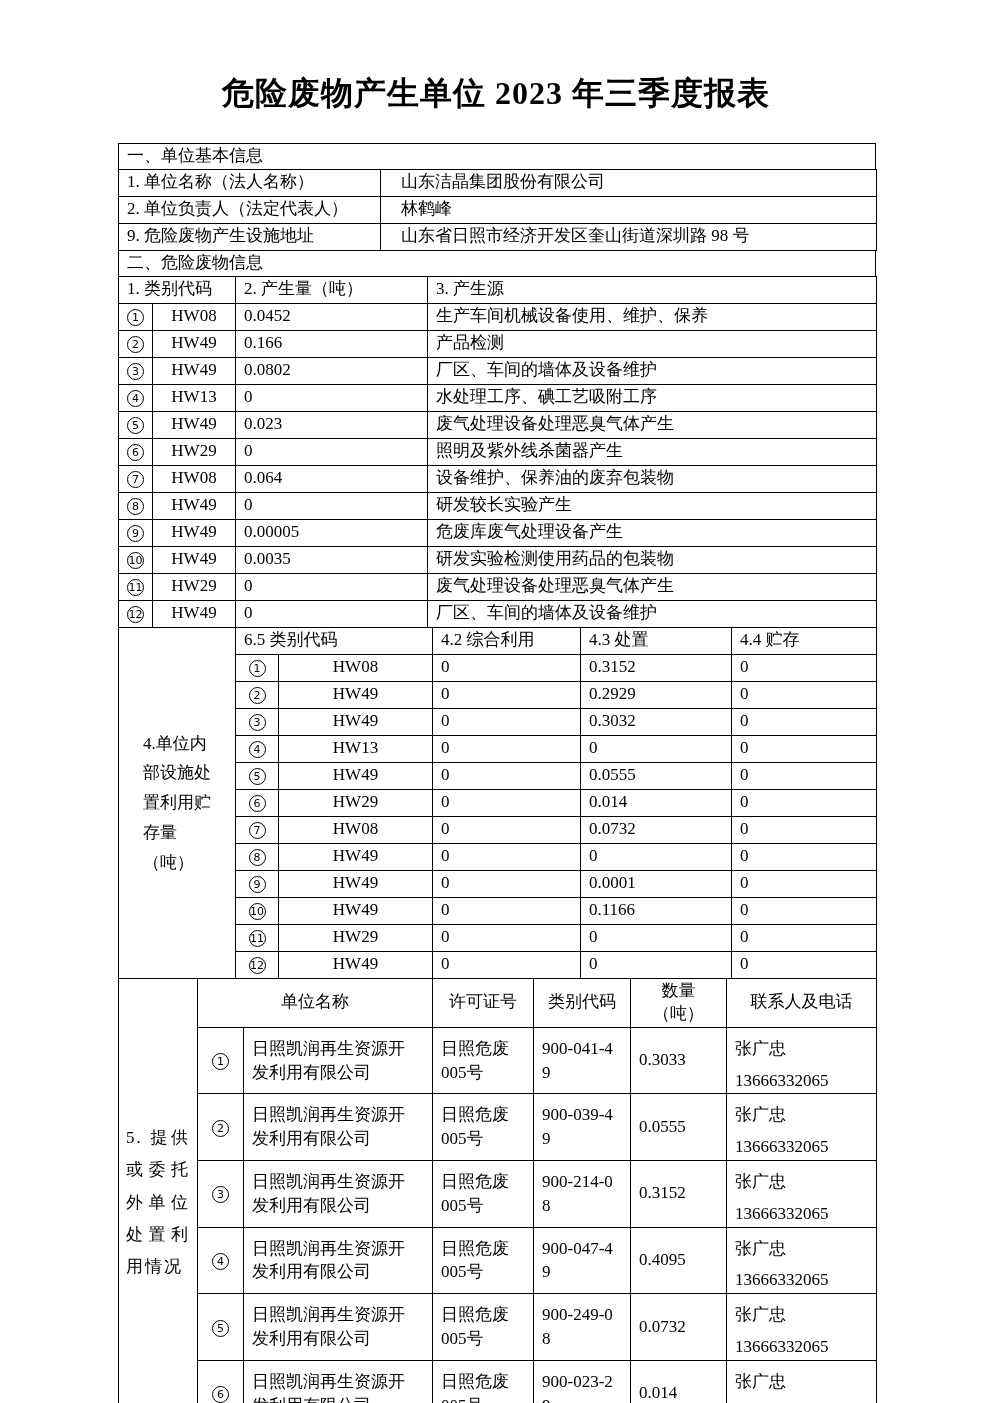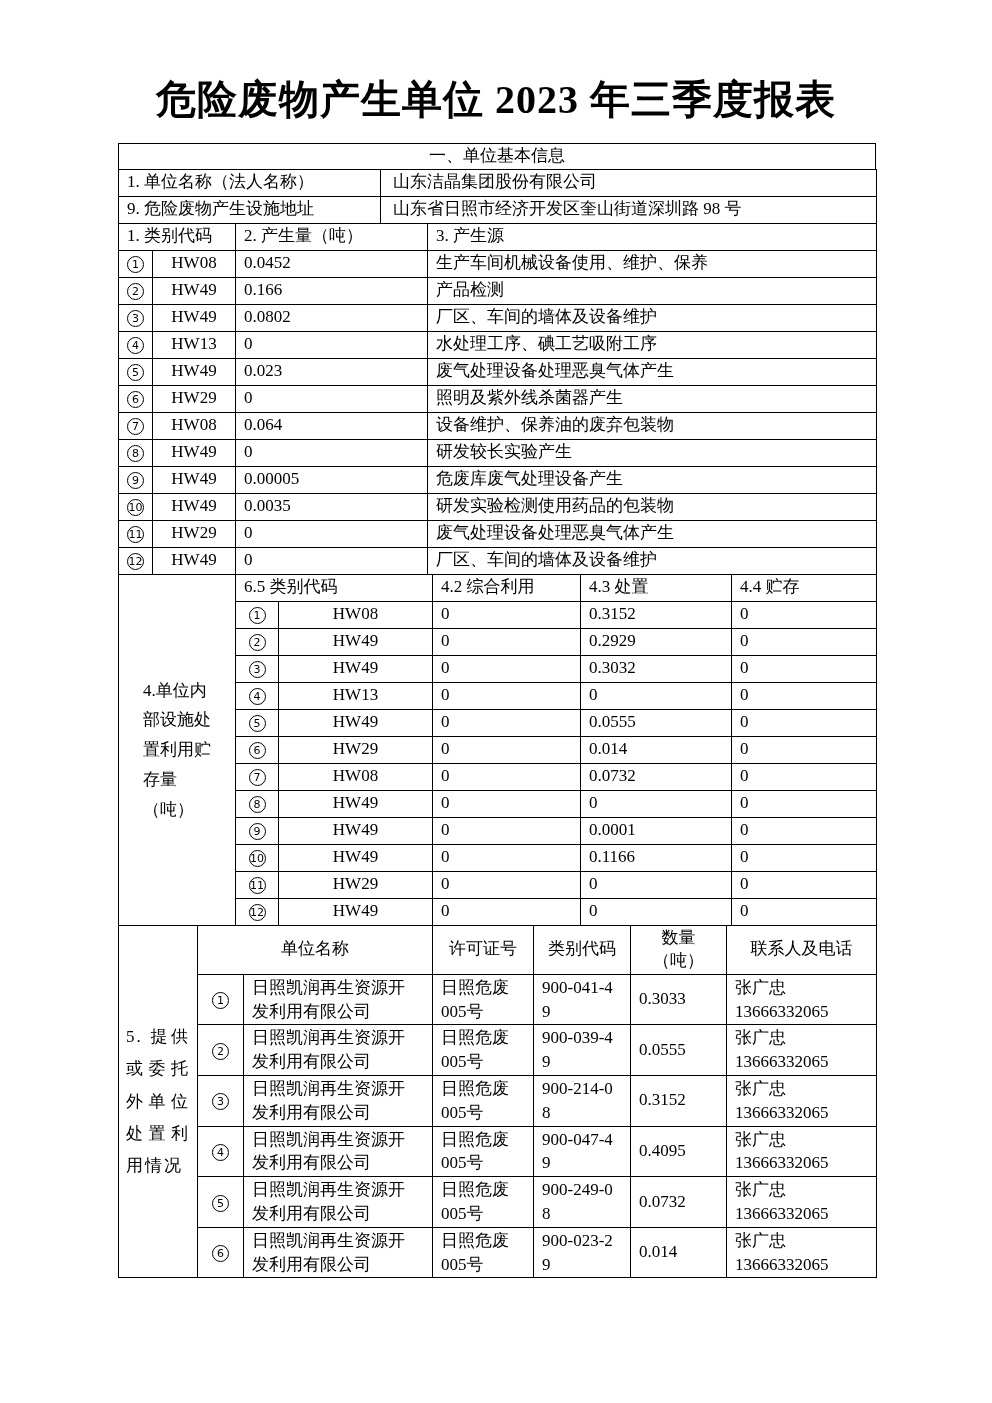--- a/index.html
+++ b/index.html
@@ -3,54 +3,54 @@
 <meta charset="utf-8">
 <style>
   html,body { margin:0; padding:0; background:#fff; }
   body {
     width:992px; height:1403px; position:relative;
     font-family:"Liberation Serif","DejaVu Serif",serif;
     color:#000; -webkit-font-smoothing:antialiased;
   }
   .page-title {
     position:absolute; top:72px; left:0; width:992px;
-    text-align:center; font-size:40px; font-weight:bold;
+    text-align:center; font-size:32px; font-weight:bold;
     letter-spacing:1px; white-space:nowrap;
   }
   .report { position:absolute; left:118px; top:143px; width:758px; }
   table { border-collapse:collapse; table-layout:fixed; width:758px; }
   .report table + table { margin-top:-1px; }
   td {
     border:1px solid #000; font-size:17px; line-height:1.35;
     vertical-align:middle; padding:1px 8px; overflow:hidden;
     word-break:break-all;
   }
-  .h23 { height:23px;text-align:center; } .h26 { height:26px; } .h27 { height:27px; } .h46 { height:46px; }
+  .h23 { height:23px; } .h26 { height:26px; } .h27 { height:27px; } .h46 { height:46px; }
   .sec-hdr td { padding-left:8px; }
   .lbl { padding-left:8px; }
-  .val { padding-left:12px; }
+  .val { padding-left:20px; }
   .ctr { text-align:center; padding:1px 2px; }
   .circ {
     display:inline-block; width:17px; height:17px; line-height:15px;
     border:1px solid #000; border-radius:50%; font-size:11px;
     text-align:center; box-sizing:border-box;
     font-family:"DejaVu Sans","Liberation Sans",sans-serif;
   }
   .biglabel {
     vertical-align:middle; padding:4px 24px; line-height:1.75;
   }
   .biglabel-5 {
     vertical-align:middle; padding:4px 7px; line-height:1.9;
     text-align:justify; text-align-last:left; letter-spacing:2px;margin-left:6px;
   }
   .wrapbox { display:block; }
   .w-company { width:156px; line-height:1.4; }
   .w-license { width:70px;  line-height:1.4; }
   .w-code    { width:74px;  line-height:1.4; }
-  .contact-line { line-height:1.4; }
+  .contact-line { line-height:1.4;margin-top:8px; }
   .hdr-ctr { text-align:center; }
 </style>
 </head>
 <body>
 
 <div class="page-title">危险废物产生单位 2023 年三季度报表</div>
 
 <div class="report">
 
   <table>
@@ -66,31 +66,42 @@
         <col style="width:262px">
         <col style="width:496px">
       </colgroup>
     <tbody>
 
         <tr class="h27">
           <td class="lbl">1. 单位名称（法人名称）</td>
           <td class="val">山东洁晶集团股份有限公司</td>
         </tr>
 
+        <tr class="h27">
+          <td class="lbl">2. 单位负责人（法定代表人）</td>
+          <td class="val">林鹤峰</td>
+        </tr>
 
 
         <tr class="h27">
           <td class="lbl">9. 危险废物产生设施地址</td>
           <td class="val">山东省日照市经济开发区奎山街道深圳路 98 号</td>
         </tr>
 
     </tbody>
   </table>
 
 
+  <table>
+    <tbody>
+        <tr class="h26 sec-hdr">
+      <td>二、危险废物信息</td>
+    </tr>
+  </tbody>
+    </table>
 
   <table>
     <colgroup>
         <col style="width:34px">
         <col style="width:83px">
         <col style="width:192px">
         <col style="width:449px">
       </colgroup>
     <tbody>
       <tr class="h27">

